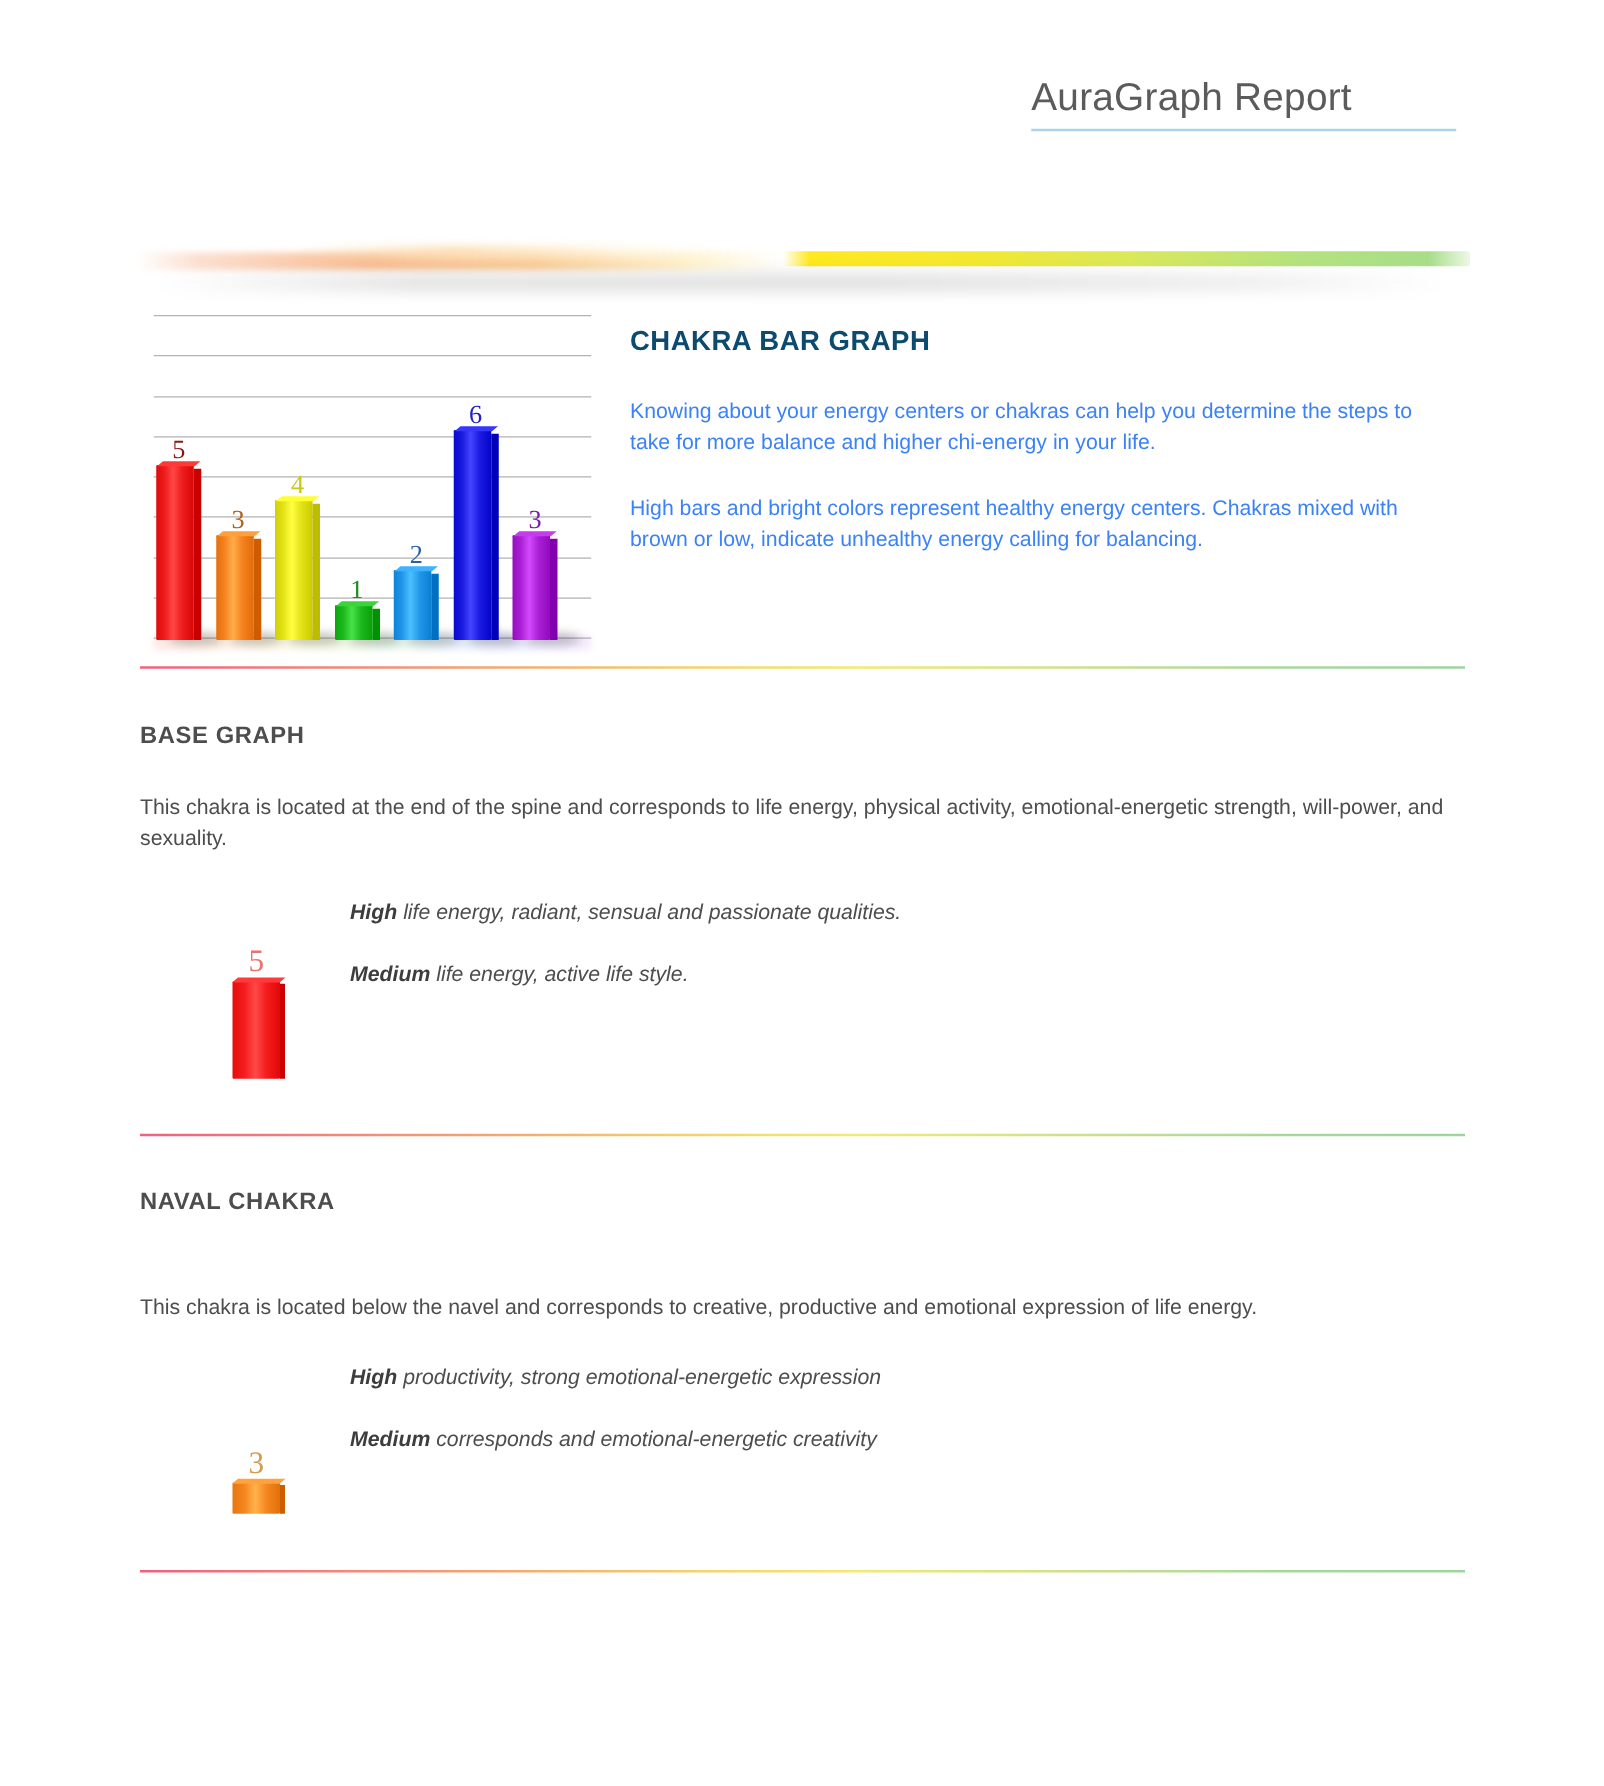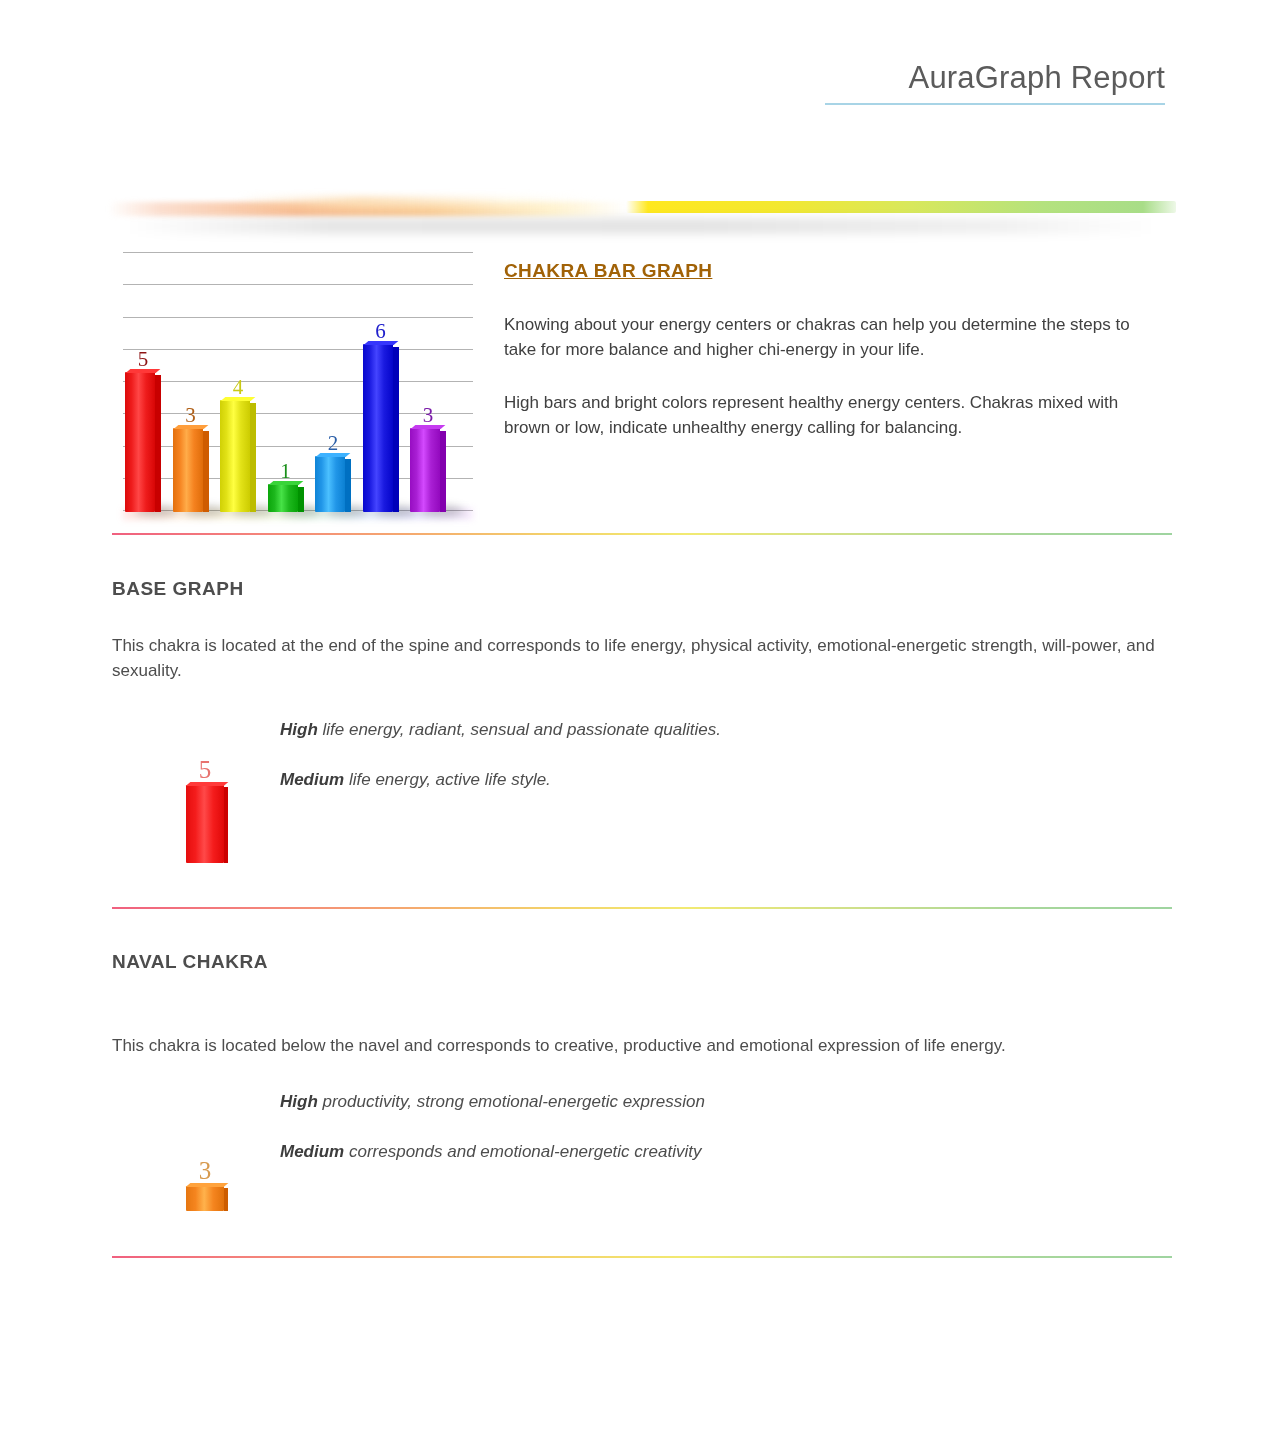--- a/index.html
+++ b/index.html
@@ -15,21 +15,20 @@
     color: #4a4a4a;
     overflow: hidden;
   }
 
   
   .header {
     position: absolute;
     top: 58px;
     right: 118px;
     width: 340px;
-    text-align: right;
   }
   .header-title {
     font-size: 31px;
     font-weight: 400;
     color: #5b5b5b;
     letter-spacing: 0.2px;
     line-height: 40px;
     white-space: nowrap;
   }
   .header-rule {
@@ -210,31 +209,30 @@
   }
 
   
   .chart-text {
     position: absolute;
     left: 504px;
     top: 260px;
     width: 660px;
   }
   .chart-heading {
-    font-size: 19px;
+    font-size: 22px;
     font-weight: bold;
-    color: #a16207;
+    color: #0c4a6e;
     letter-spacing: 0.4px;
     margin-bottom: 30px;
-    text-decoration: underline;
   }
   .chart-para {
     font-size: 17px;
     line-height: 25px;
-    color: #404040;
+    color: #3b82f6;
     margin-bottom: 28px;
   }
   .chart-para:last-child { margin-bottom: 0; }
 
   
   .divider {
     position: absolute;
     left: 112px;
     width: 1060px;
     height: 2px;

